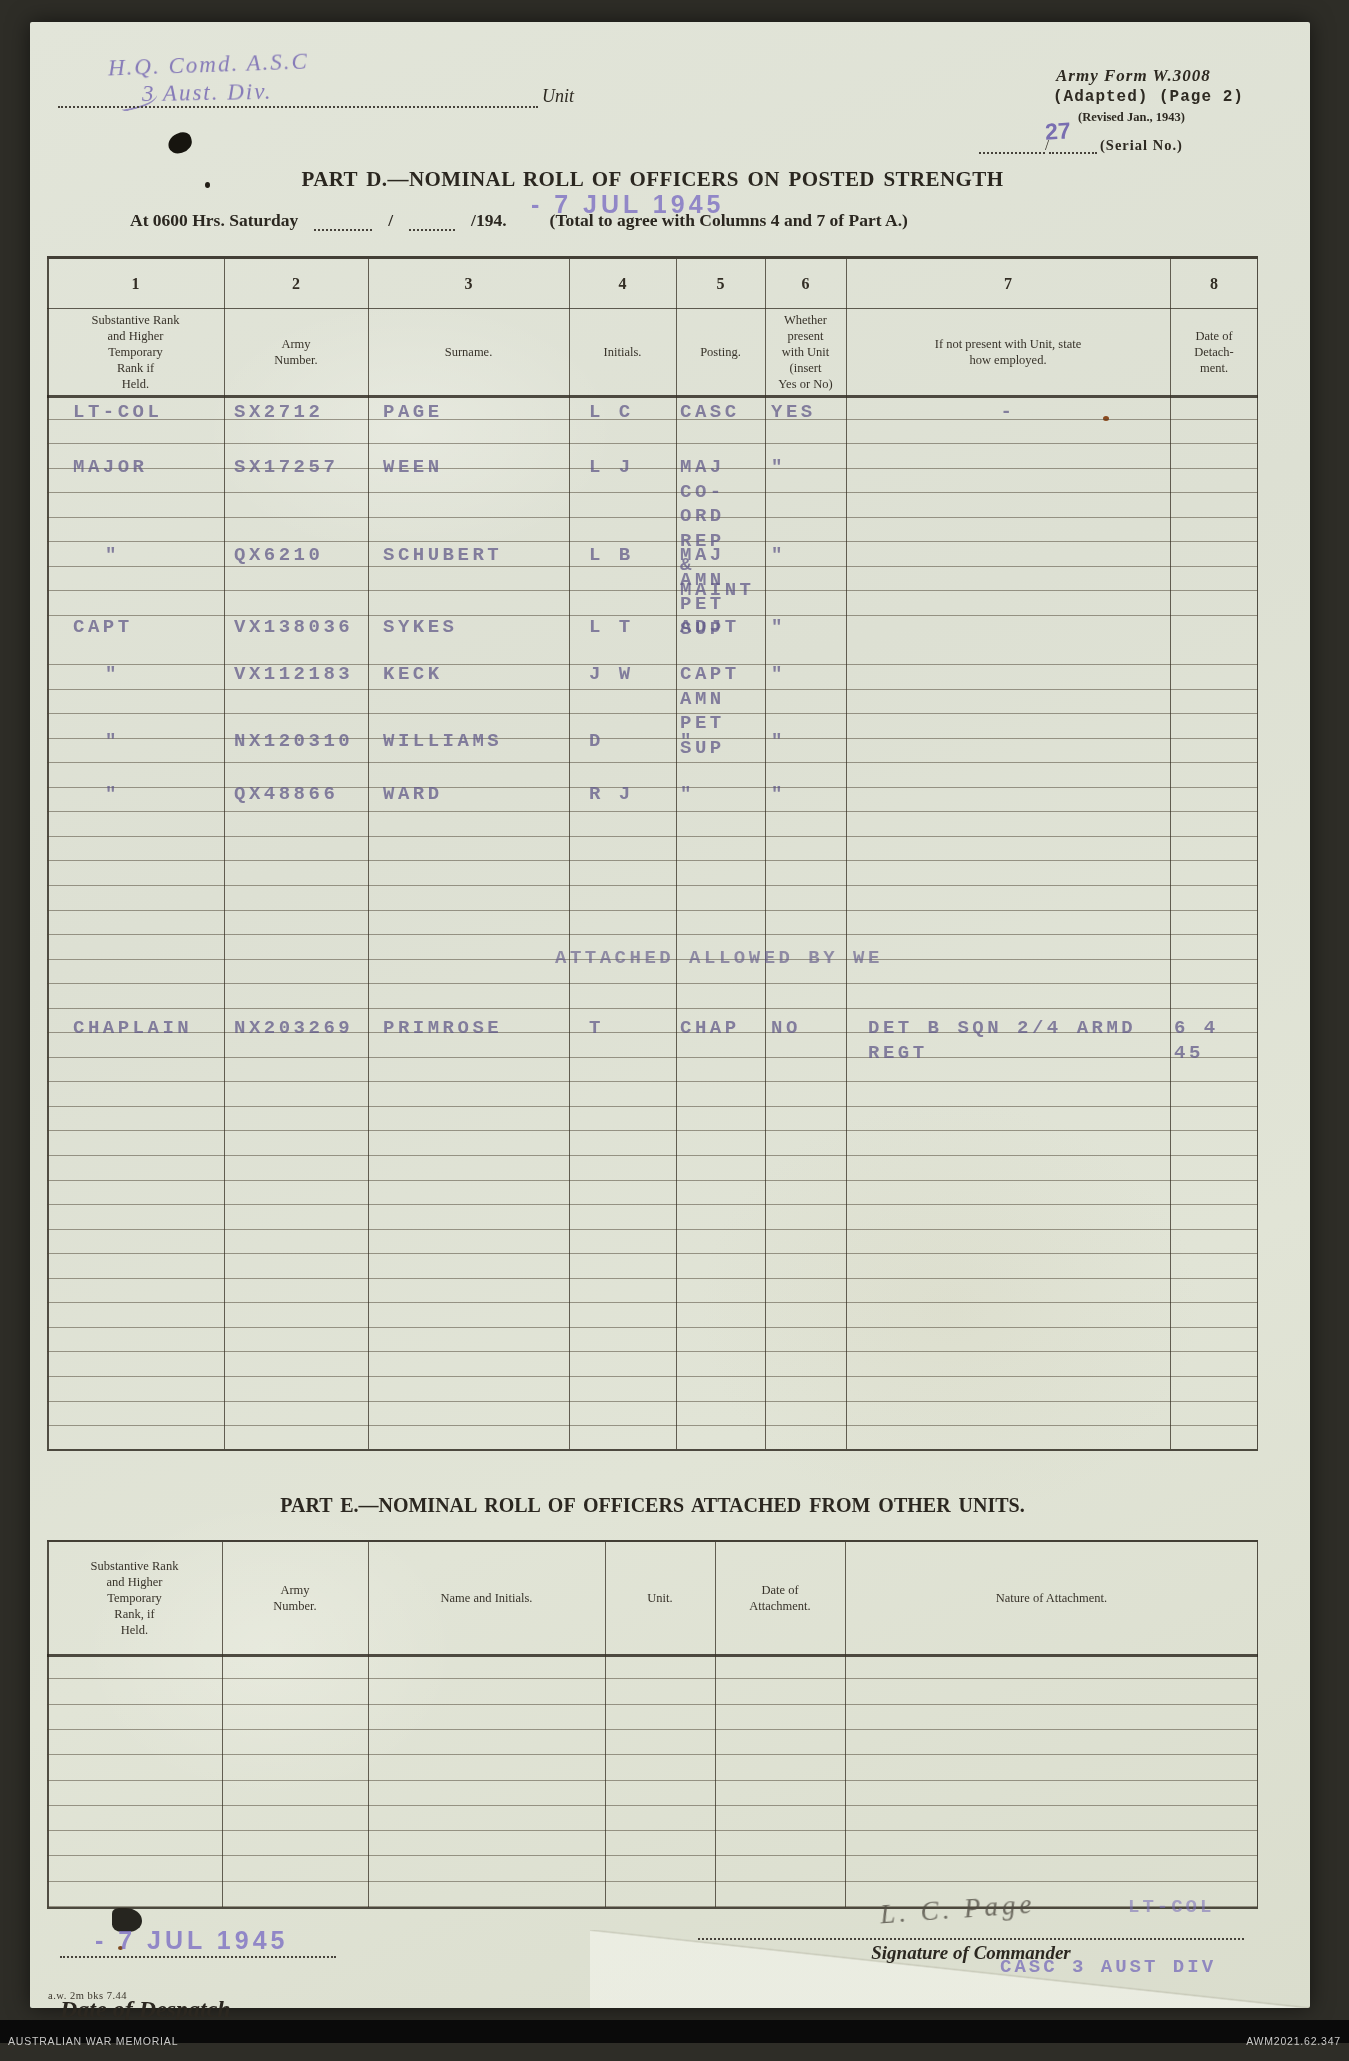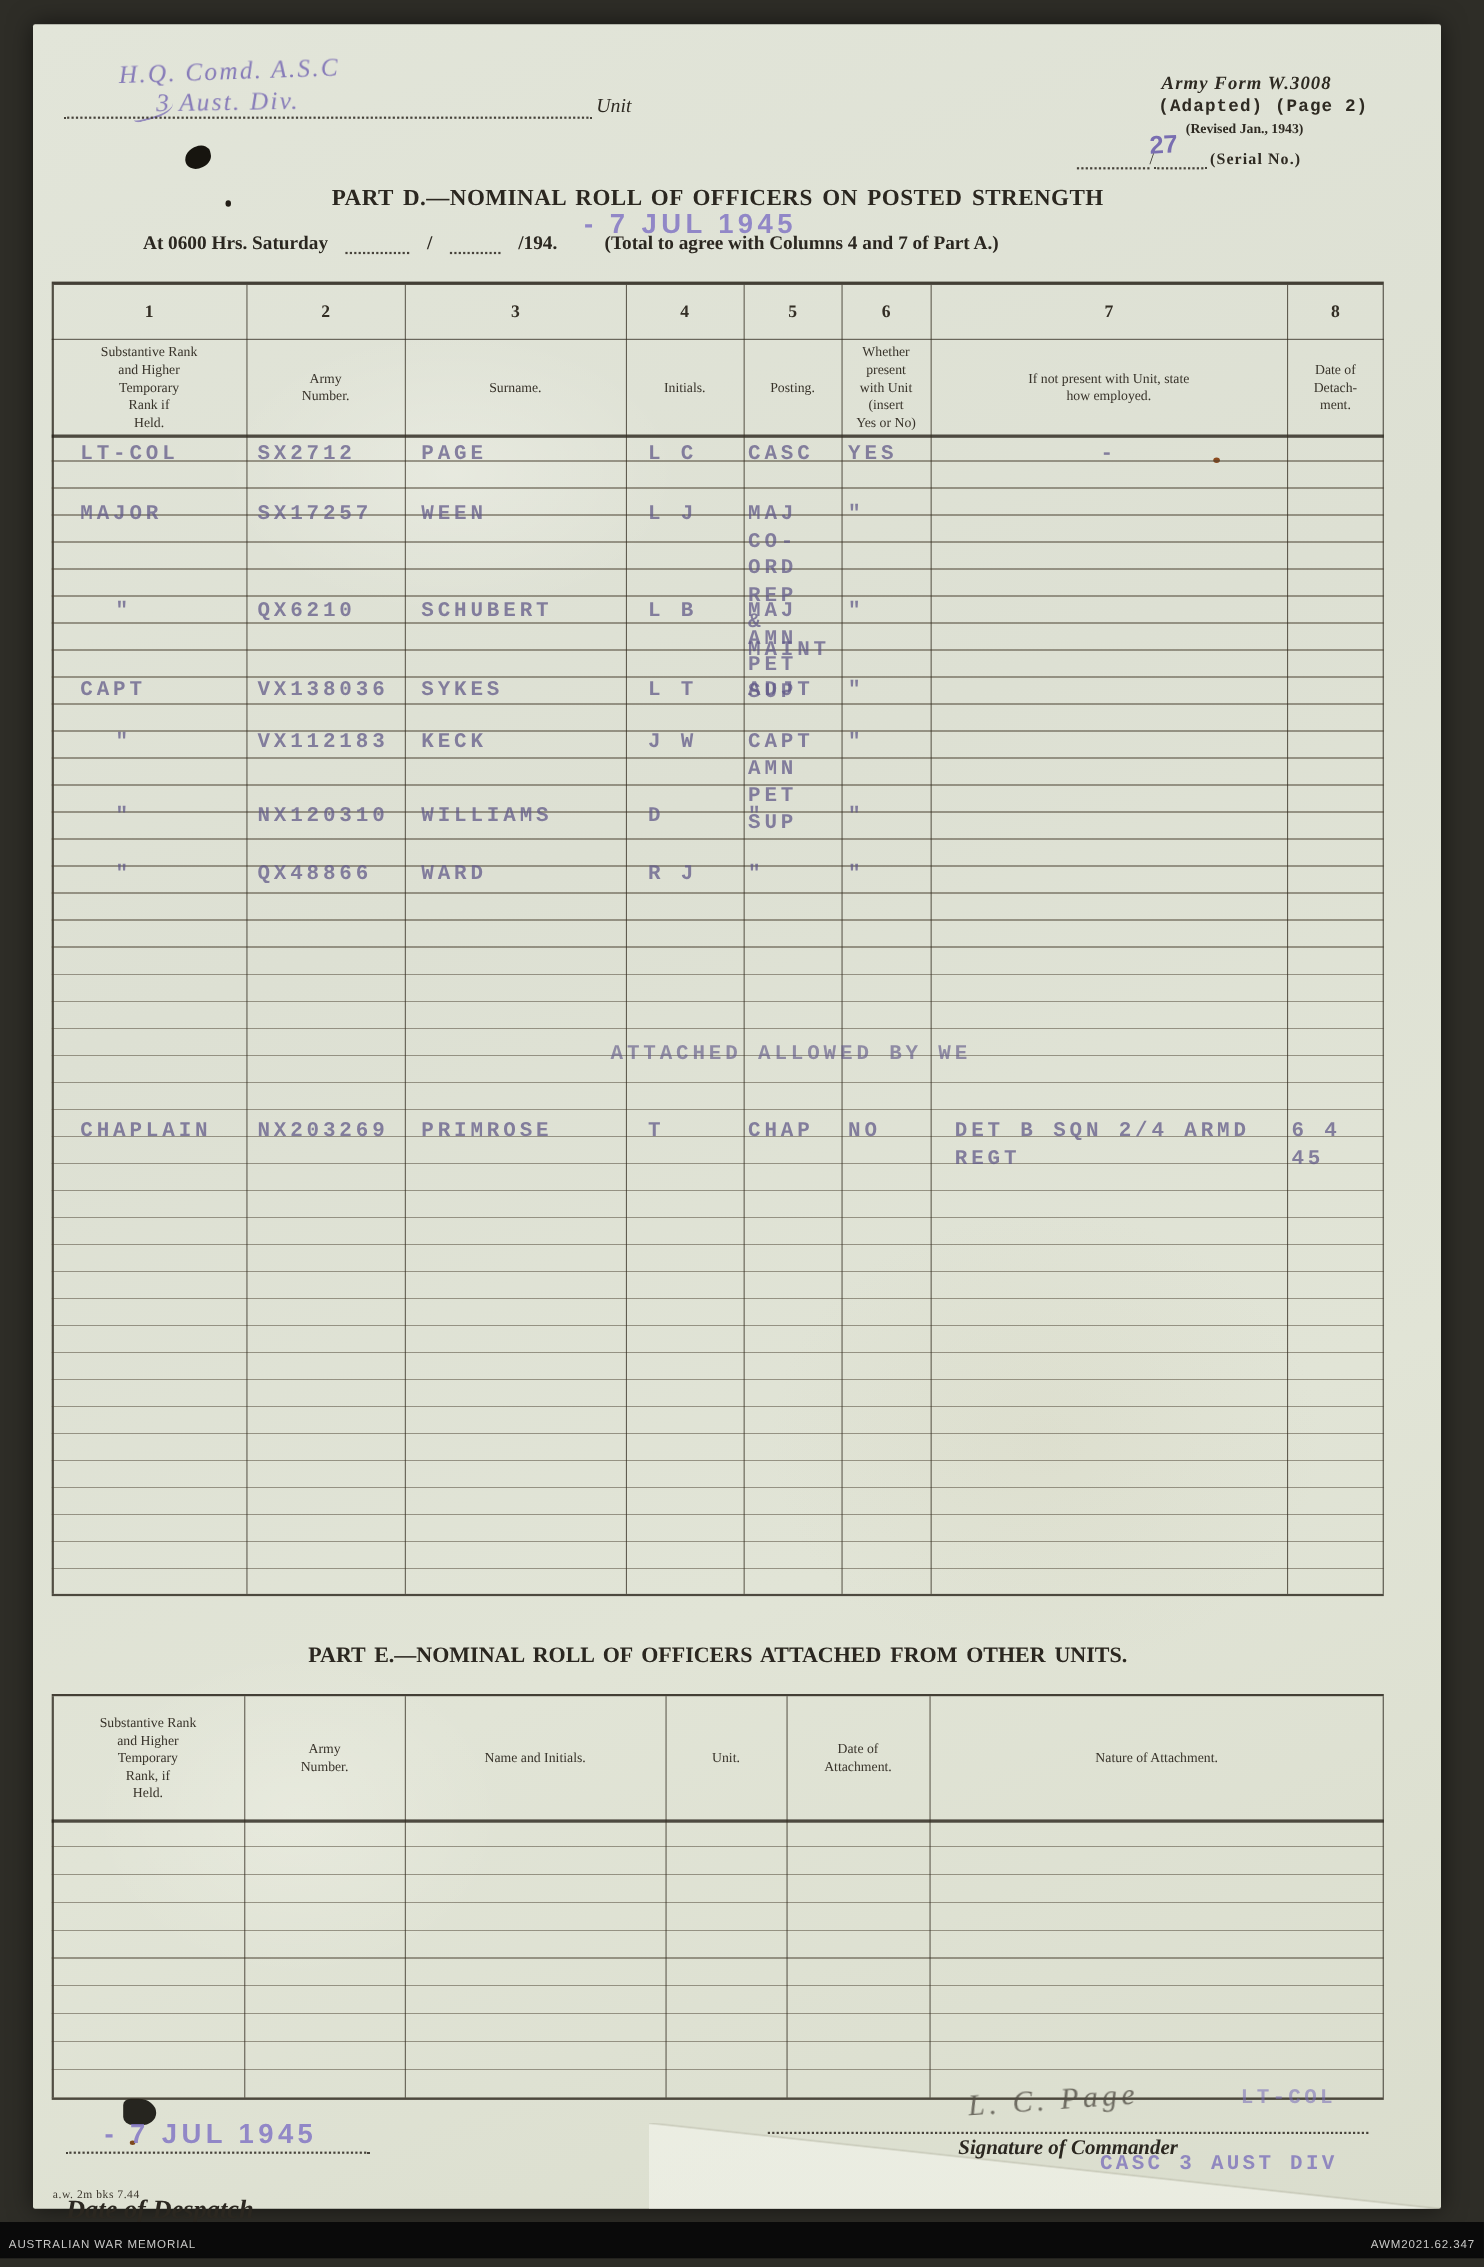--- a/index.html
+++ b/index.html
@@ -98,21 +98,21 @@
   #sig-script{left:880px;top:1894px;font-size:27px;font-style:italic;color:rgba(80,75,66,.78);
     transform:rotate(-4deg);letter-spacing:4px;filter:blur(.3px);}
   #sig-line{left:698px;top:1920px;width:546px;height:18px;}
   #sig-label{left:698px;top:1942px;width:546px;text-align:center;font-size:19px;font-style:italic;font-weight:bold;color:#2b2720;}
   .mono-stamp{font-family:"Liberation Mono","DejaVu Sans Mono",monospace;font-weight:700;color:#786cba;filter:blur(.4px);letter-spacing:3px;}
   #rank-stamp{left:1128px;top:1896px;font-size:19px;opacity:.55;}
   #unit-stamp{left:1000px;top:1956px;font-size:19px;opacity:.75;}
   #print-code{left:48px;top:1990px;font-size:10.5px;color:#3a352b;letter-spacing:.5px;}
 
   
-  #archive-bar{left:0;top:2020px;width:1349px;height:33px;background:#0a0a0a;
+  #archive-bar{left:0;top:2020px;width:1349px;height:23px;background:#0a0a0a;
     font-family:"Liberation Sans",sans-serif;color:#c9c9c7;font-size:10.5px;letter-spacing:.8px;}
   #archive-left{position:absolute;left:8px;top:15px;}
   #archive-right{position:absolute;right:8px;top:15px;}
 </style>
 </head>
 <body>
 
 <div class="abs" id="paper"></div>
 <div class="abs" id="crease"></div>
 <div class="abs mottle" id="mottle1"></div>

